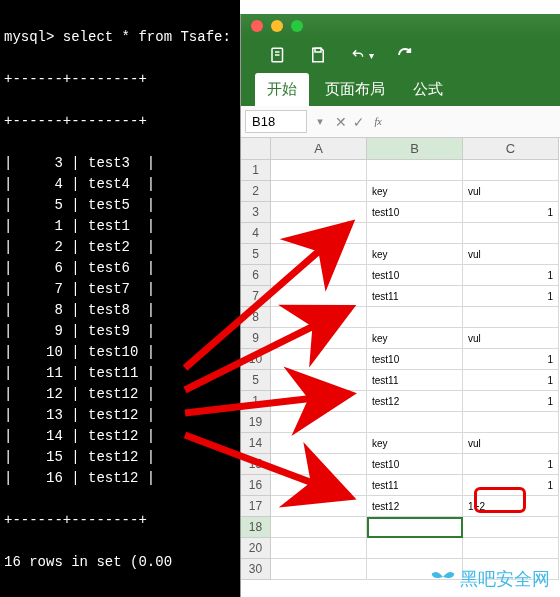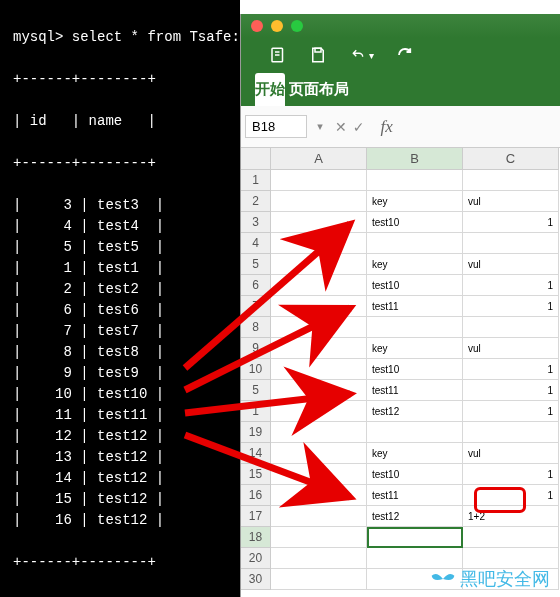--- a/index.html
+++ b/index.html
@@ -1,68 +1,67 @@
 <!DOCTYPE html>
 <html><head>
 <meta charset="utf-8">
 <style>
 * { box-sizing: border-box; margin: 0; padding: 0; }
 body { width: 560px; height: 597px; font-family: Arial, sans-serif; position: relative; overflow: hidden; background: #fff; }
 
 .terminal { position: absolute; left: 0; top: 0; width: 240px; height: 597px; background: #000; color: #fff; font-family: 'Courier New', monospace; font-size: 14px; padding: 6px 4px; white-space: pre; line-height: 1.5; }
-.term-line { display: block; margin-left: 9px; }
+.term-line { display: block; }
 
 .excel { position: absolute; left: 240px; top: 14px; width: 320px; height: 583px; background: #fff; border-left: 1px solid #999; }
 
 .mac-title { height: 24px; background: linear-gradient(#3d843d,#2f7830); display: flex; align-items: center; padding-left: 10px; gap: 8px; }
 .dot { width: 12px; height: 12px; border-radius: 50%; }
 .dot.r { background: #ff5f57; }
 .dot.y { background: #ffbd2e; }
 .dot.g { background: #28c940; }
 
 .ribbon-icons { height: 34px; background: #2f7830; display: flex; align-items: center; gap: 22px; padding-left: 28px; color: #fff; }
 .ribbon-icons span { font-size: 18px; display: inline-flex; align-items: center; }
 
 .tabs { height: 34px; background: #2f7830; display: flex; align-items: flex-end; padding-left: 14px; color: #fff; font-size: 15px; gap: 4px; }
-.tab { padding: 7px 0; font-weight: bold; }
+.tab { padding: 7px 12px; }
 .tab.active { background: #fff; color: #2f7830; border-top-left-radius: 3px; border-top-right-radius: 3px; }
 
-.namebox-row { height: 42px; border-bottom: 1px solid #ccc; display: flex; align-items: center; background: #fafafa; }
+.namebox-row { height: 32px; border-bottom: 1px solid #ccc; display: flex; align-items: center; background: #fafafa; }
 .namebox { width: 62px; border: 1px solid #ccc; margin: 2px 4px; padding: 3px 6px; font-size: 13px; background: #fff; }
 .namectl { width: 18px; text-align: center; color: #888; font-size: 11px; }
 .fx-x { color: #888; margin-left: 6px; font-size: 14px; }
 .fx-c { color: #888; margin-left: 6px; font-size: 14px; }
-.fx { font-style: italic; font-family: 'Times New Roman', serif; margin-left: 16px; color: #666; font-size: 17px; }
+.fx { font-style: italic; font-family: 'Times New Roman', serif; margin-left: 10px; color: #666; font-size: 10px; }
 
 .grid { position: relative; }
 .colhdr { display: flex; height: 22px; }
 .colhdr .corner { width: 30px; background: #eee; border-right: 1px solid #ccc; border-bottom: 1px solid #ccc; }
 .colhdr .ch { width: 96px; background: #eee; border-right: 1px solid #ccc; border-bottom: 1px solid #ccc; text-align: center; font-size: 13px; line-height: 22px; color: #555; }
 .colhdr .ch.sel { background: #d6e8d6; }
 
 .row { display: flex; height: 21px; }
 .rh { width: 30px; background: #eee; border-right: 1px solid #ccc; border-bottom: 1px solid #ccc; text-align: center; font-size: 12px; line-height: 21px; color: #555; }
 .rh.sel { background: #d6e8d6; }
 .cell { width: 96px; border-right: 1px solid #d8d8d8; border-bottom: 1px solid #d8d8d8; font-size: 10px; padding: 2px 5px; line-height: 17px; background: #fff; }
 .cell.right { text-align: right; }
 .cell.selected { outline: 2px solid #2e7d32; outline-offset: -2px; }
 
 .redbox { position: absolute; border: 3px solid #e60000; border-radius: 6px; pointer-events: none; }
 
 svg.arrows { position: absolute; left: 0; top: 0; width: 560px; height: 597px; pointer-events: none; }
 
-.watermark { position: absolute; right: 10px; bottom: 6px; font-size: 18px; color: #43b9e6; display: flex; align-items: center; gap: 4px; text-shadow: 0 0 2px rgba(255,255,255,0.8); }
+.watermark { position: absolute; right: 10px; bottom: 6px; font-size: 18px; color: #43b9e6; display: flex; gap: 4px; text-shadow: 0 0 2px rgba(255,255,255,0.8); }
 </style>
 </head>
 <body>
 
 <div class="terminal">
 <span class="term-line">mysql&gt; select * from Tsafe:</span>
 <span class="term-line">+------+--------+</span>
-<span class="term-line">| id   | name   |</span>
 <span class="term-line">+------+--------+</span>
 <span id="term-rows"><span class="term-line">|     3 | test3  |</span><span class="term-line">|     4 | test4  |</span><span class="term-line">|     5 | test5  |</span><span class="term-line">|     1 | test1  |</span><span class="term-line">|     2 | test2  |</span><span class="term-line">|     6 | test6  |</span><span class="term-line">|     7 | test7  |</span><span class="term-line">|     8 | test8  |</span><span class="term-line">|     9 | test9  |</span><span class="term-line">|    10 | test10 |</span><span class="term-line">|    11 | test11 |</span><span class="term-line">|    12 | test12 |</span><span class="term-line">|    13 | test12 |</span><span class="term-line">|    14 | test12 |</span><span class="term-line">|    15 | test12 |</span><span class="term-line">|    16 | test12 |</span></span>
 <span class="term-line"></span><span class="term-line">+------+--------+</span>
 <span class="term-line">16 rows in set (0.00</span>
 </div>
 
 <div class="excel">
   <div class="mac-title">
     <div class="dot r"></div>
     <div class="dot y"></div>
@@ -90,20 +89,21 @@
       </span>
     <span>
         <svg width="18" height="18" viewBox="0 0 24 24" fill="none" stroke="#fff" stroke-width="2.4">
           <path d="M4 12a8 8 0 018-8 8 8 0 017 4M19 3v5h-5"></path>
         </svg>
       </span>
   </div>
   <div class="tabs">
     <div class="tab active">开始</div>
     <div class="tab">页面布局</div>
+    <div class="tab">公式</div>
   </div>
   <div class="namebox-row">
     <div class="namebox">B18</div>
     <div class="namectl">▾</div>
     <div class="fx-x">✕</div>
     <div class="fx-c">✓</div>
     <div class="fx">fx</div>
   </div>
   <div class="grid">
     <div class="colhdr">

